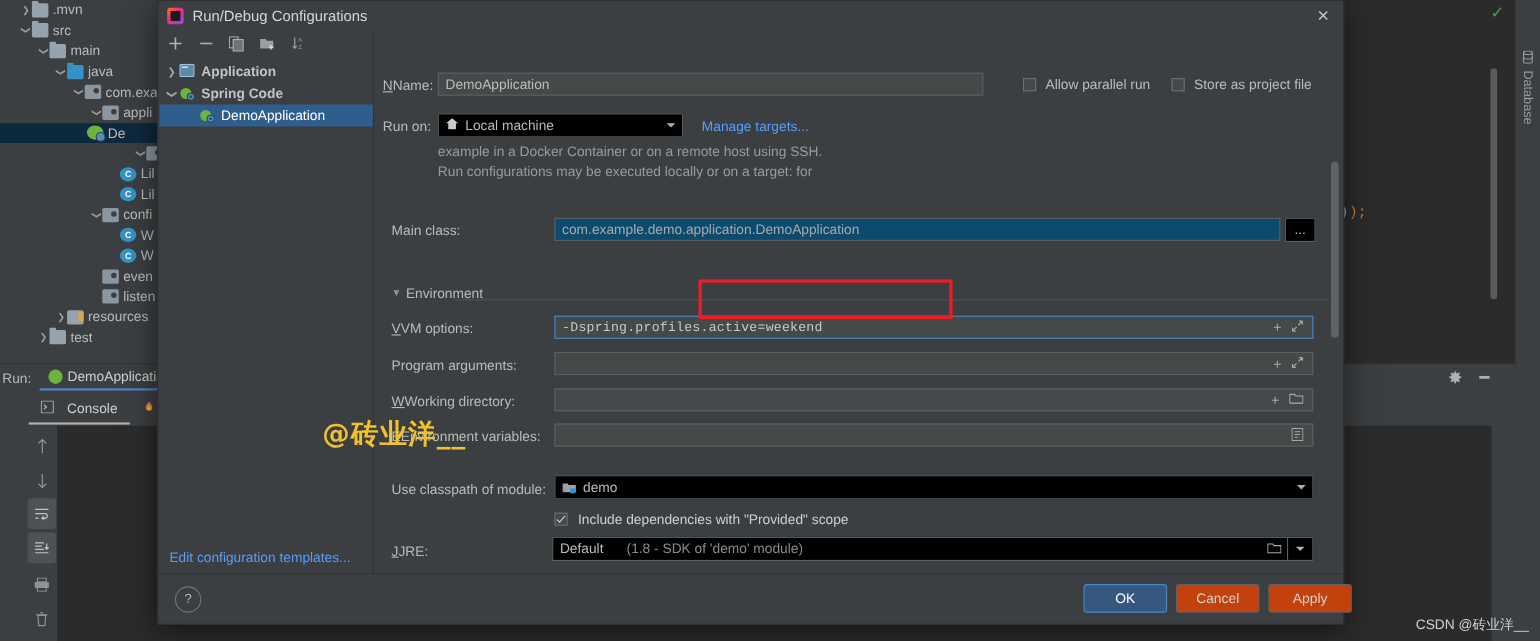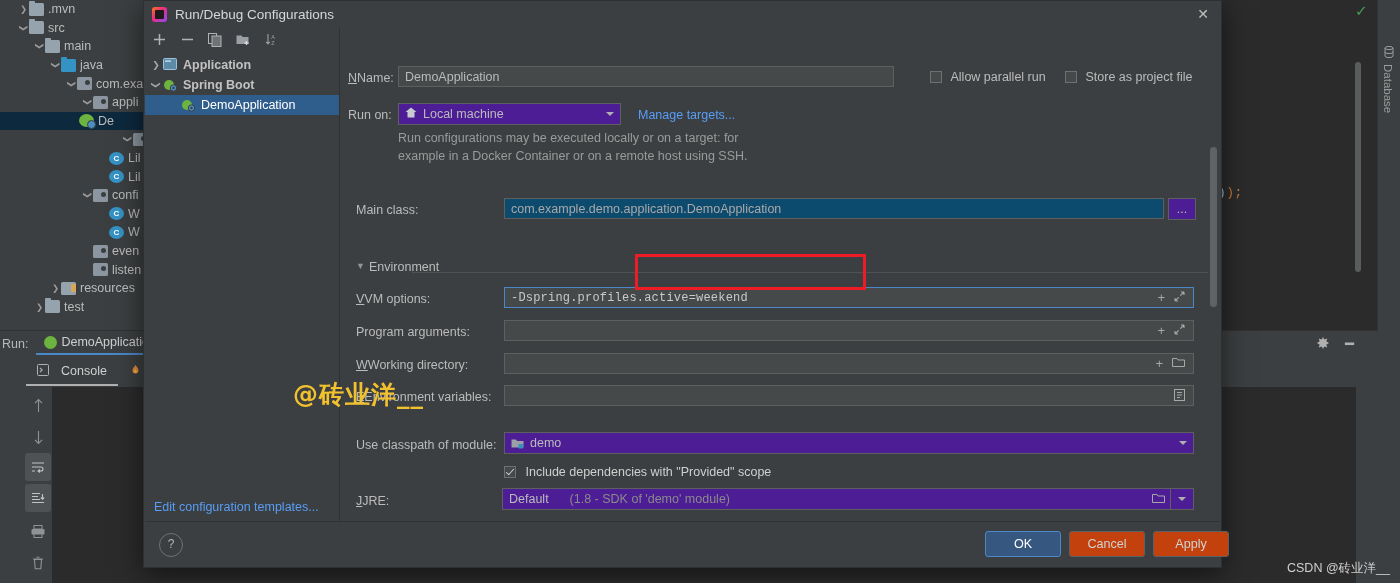--- a/index.html
+++ b/index.html
@@ -108,21 +108,21 @@
   #form-scrollbar{position:absolute;right:3px;top:120px;width:7px;height:160px;background:#5f6365;border-radius:4px;}
   .lbl{color:#bbbbbb;font-size:12.5px;}
   .lbl u{text-decoration:underline;}
 
   .field{
     background:#45494a;border:1px solid #5e6060;height:21px;box-sizing:border-box;
     display:flex;align-items:center;padding:0 6px;color:#bbbbbb;font-size:12.5px;
   }
   .field.ro{background:#0c4a6e;color:#a9a9a9;}
 
-  .combo{background:#4c1d95;border:1px solid #5e6060;height:22px;box-sizing:border-box;
+  .combo{background:#000000;border:1px solid #5e6060;height:22px;box-sizing:border-box;
          display:flex;align-items:center;padding:0 4px 0 6px;color:#bbbbbb;font-size:12.5px;position:relative;}
   .caret{position:absolute;right:6px;top:8px;width:0;height:0;
          border-left:4px solid transparent;border-right:4px solid transparent;border-top:4px solid #b0b0b0;}
 
   .link{color:#589df6;font-size:12.5px;}
   .hint{color:#9a9a9a;font-size:12.5px;line-height:18px;}
 
   .chk{width:12px;height:12px;border:1px solid #6e7071;background:#45494a;box-sizing:border-box;
        display:inline-block;position:relative;vertical-align:-2px;}
   .chk.on:after{content:"";position:absolute;left:3px;top:0px;width:3px;height:7px;
@@ -441,21 +441,21 @@
             </svg></span>
           <span>Application</span>
         </div>
         <div class="cfg-row bold" style="padding-left: 4px;">
           <span class="arrow" style="transform: rotate(90deg);">❯</span>
           <span style="width: 15px; height: 14px; margin-right: 5px; position: relative; display: inline-block;"><svg width="14" height="14" viewBox="0 0 14 14">
               <circle cx="6" cy="7" r="5" fill="#6db33f"></circle>
               <circle cx="10.5" cy="10" r="3.2" fill="#4a8fc0" stroke="#3c3f41" stroke-width="1"></circle>
               <circle cx="10.5" cy="10" r="1.2" fill="#3c3f41"></circle>
             </svg></span>
-          <span>Spring Boot</span>
+          <span>Spring Code</span>
         </div>
         <div class="cfg-row sel" style="padding-left: 22px;">
           <span class="arrow"></span>
           <span style="width: 15px; height: 14px; margin-right: 5px; position: relative; display: inline-block;"><svg width="14" height="14" viewBox="0 0 14 14">
               <circle cx="6" cy="7" r="5" fill="#6db33f"></circle>
               <circle cx="10.5" cy="10" r="3.2" fill="#4a8fc0" stroke="#3c3f41" stroke-width="1"></circle>
               <circle cx="10.5" cy="10" r="1.2" fill="#3c3f41"></circle>
             </svg></span>
           <span>DemoApplication</span>
         </div>
@@ -486,22 +486,22 @@
         <svg width="12" height="11" viewBox="0 0 12 11">
             <path d="M6 0.5 11.5 5H9.5v5.5h-7V5H0.5z" fill="#c8ccd0"></path>
           </svg>
       </span>
       <span>Local machine</span>
       <span class="caret"></span>
     </div>
     <a class="link" style="position:absolute;left:298px;top:81px;">Manage targets...</a>
 
     <div class="hint" style="position:absolute;left:58px;top:102px;width:480px;">
+      <div>example in a Docker Container or on a remote host using SSH.</div>
       <div>Run configurations may be executed locally or on a target: for</div>
-      <div>example in a Docker Container or on a remote host using SSH.</div>
     </div>
 
 
     <span class="lbl" style="position:absolute;left:16px;top:176px;">Main class:</span>
     <div class="field ro" style="position:absolute;left:164px;top:171px;width:660px;">
       <span>com.example.demo.application.DemoApplication</span>
     </div>
     <div class="combo" style="position:absolute;left:828px;top:171px;width:28px;justify-content:center;padding:0;">
       <span>...</span>
     </div>

